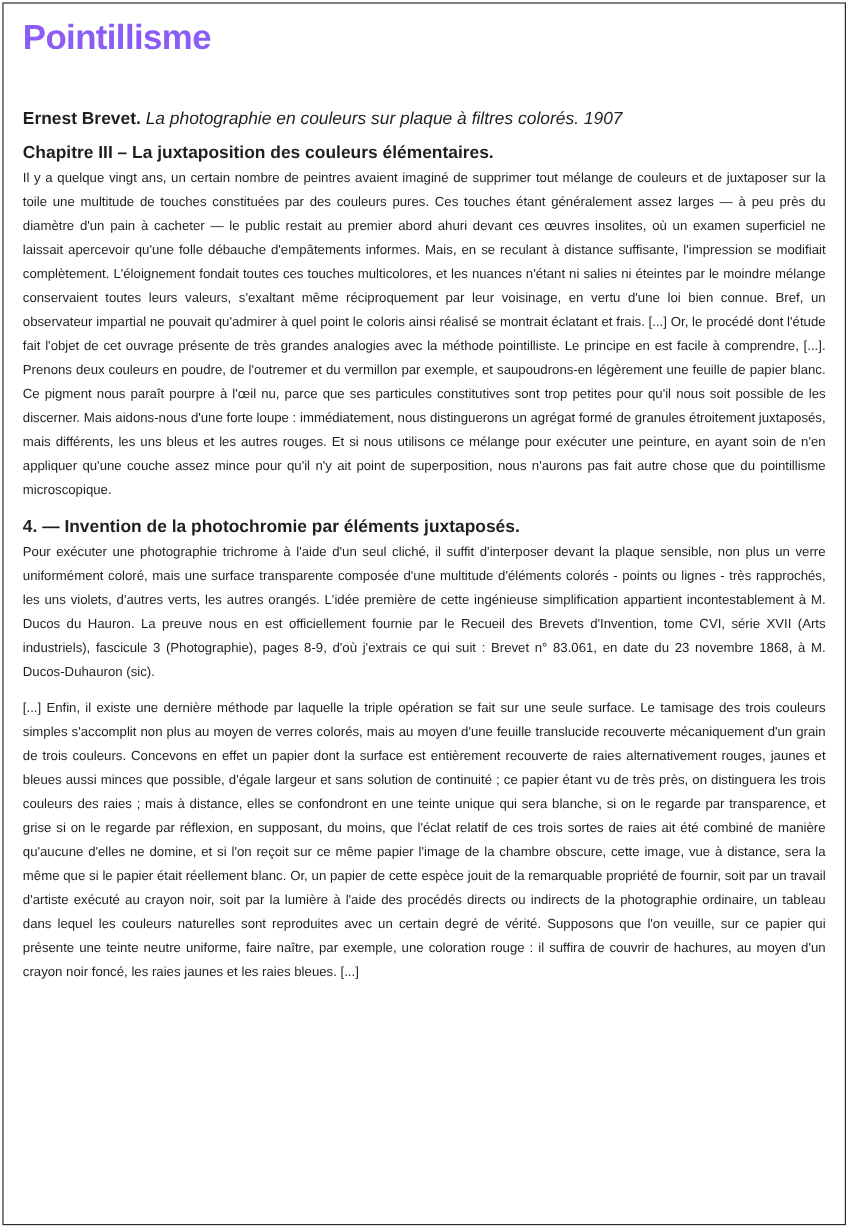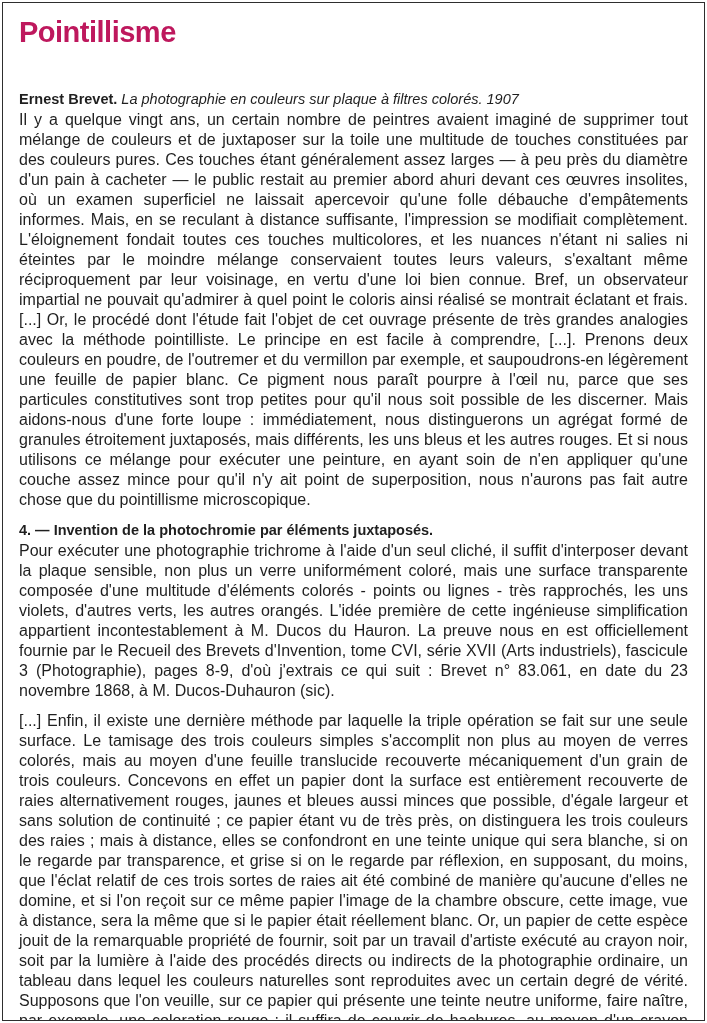--- a/index.html
+++ b/index.html
@@ -43,37 +43,38 @@
   }
   .sec-heading {
     margin: 0;
     font-size: 14.5px;
     font-weight: 700;
     line-height: 21px;
     color: #1f1f1f;
   }
   .para {
     margin: 0;
-    font-size: 16px;
+    font-size: 11px;
     line-height: 20px;
     text-align: justify;
     color: #1f1f1f;
   }
   .mt { margin-top: 10px; }
 </style>
 </head>
 <body>
 
 <div class="page">
-  <h1 class="title" style="color: #be185d;">Pointillisme</h1>
+  <h1 class="title" style="color: #8b5cf6;">Pointillisme</h1>
 
   <p class="byline">
     <span class="author">Ernest Brevet.</span>
     <span class="work">La photographie en couleurs sur plaque à filtres colorés. 1907</span>
   </p>
 
+  <p class="chapter">Chapitre III – La juxtaposition des couleurs élémentaires.</p>
 
   <p class="para">Il y a quelque vingt ans, un certain nombre de peintres avaient imaginé de supprimer tout mélange de couleurs et de juxtaposer sur la toile une multitude de touches constituées par des couleurs pures. Ces touches étant généralement assez larges — à peu près du diamètre d'un pain à cacheter — le public restait au premier abord ahuri devant ces œuvres insolites, où un examen superficiel ne laissait apercevoir qu'une folle débauche d'empâtements informes. Mais, en se reculant à distance suffisante, l'impression se modifiait complètement. L'éloignement fondait toutes ces touches multicolores, et les nuances n'étant ni salies ni éteintes par le moindre mélange conservaient toutes leurs valeurs, s'exaltant même réciproquement par leur voisinage, en vertu d'une loi bien connue. Bref, un observateur impartial ne pouvait qu'admirer à quel point le coloris ainsi réalisé se montrait éclatant et frais. [...] Or, le procédé dont l'étude fait l'objet de cet ouvrage présente de très grandes analogies avec la méthode pointilliste. Le principe en est facile à comprendre, [...]. Prenons deux couleurs en poudre, de l'outremer et du vermillon par exemple, et saupoudrons-en légèrement une feuille de papier blanc. Ce pigment nous paraît pourpre à l'œil nu, parce que ses particules constitutives sont trop petites pour qu'il nous soit possible de les discerner. Mais aidons-nous d'une forte loupe : immédiatement, nous distinguerons un agrégat formé de granules étroitement juxtaposés, mais différents, les uns bleus et les autres rouges. Et si nous utilisons ce mélange pour exécuter une peinture, en ayant soin de n'en appliquer qu'une couche assez mince pour qu'il n'y ait point de superposition, nous n'aurons pas fait autre chose que du pointillisme microscopique.</p>
 
   <p class="sec-heading mt">4. — Invention de la photochromie par éléments juxtaposés.</p>
   <p class="para">Pour exécuter une photographie trichrome à l'aide d'un seul cliché, il suffit d'interposer devant la plaque sensible, non plus un verre uniformément coloré, mais une surface transparente composée d'une multitude d'éléments colorés - points ou lignes - très rapprochés, les uns violets, d'autres verts, les autres orangés. L'idée première de cette ingénieuse simplification appartient incontestablement à M. Ducos du Hauron. La preuve nous en est officiellement fournie par le Recueil des Brevets d'Invention, tome CVI, série XVII (Arts industriels), fascicule 3 (Photographie), pages 8-9, d'où j'extrais ce qui suit : Brevet n° 83.061, en date du 23 novembre 1868, à M. Ducos-Duhauron (sic).</p>
   <p class="para mt">[...] Enfin, il existe une dernière méthode par laquelle la triple opération se fait sur une seule surface. Le tamisage des trois couleurs simples s'accomplit non plus au moyen de verres colorés, mais au moyen d'une feuille translucide recouverte mécaniquement d'un grain de trois couleurs. Concevons en effet un papier dont la surface est entièrement recouverte de raies alternativement rouges, jaunes et bleues aussi minces que possible, d'égale largeur et sans solution de continuité ; ce papier étant vu de très près, on distinguera les trois couleurs des raies ; mais à distance, elles se confondront en une teinte unique qui sera blanche, si on le regarde par transparence, et grise si on le regarde par réflexion, en supposant, du moins, que l'éclat relatif de ces trois sortes de raies ait été combiné de manière qu'aucune d'elles ne domine, et si l'on reçoit sur ce même papier l'image de la chambre obscure, cette image, vue à distance, sera la même que si le papier était réellement blanc. Or, un papier de cette espèce jouit de la remarquable propriété de fournir, soit par un travail d'artiste exécuté au crayon noir, soit par la lumière à l'aide des procédés directs ou indirects de la photographie ordinaire, un tableau dans lequel les couleurs naturelles sont reproduites avec un certain degré de vérité. Supposons que l'on veuille, sur ce papier qui présente une teinte neutre uniforme, faire naître, par exemple, une coloration rouge : il suffira de couvrir de hachures, au moyen d'un crayon noir foncé, les raies jaunes et les raies bleues. [...]</p>
 </div>
 
 </body></html>

